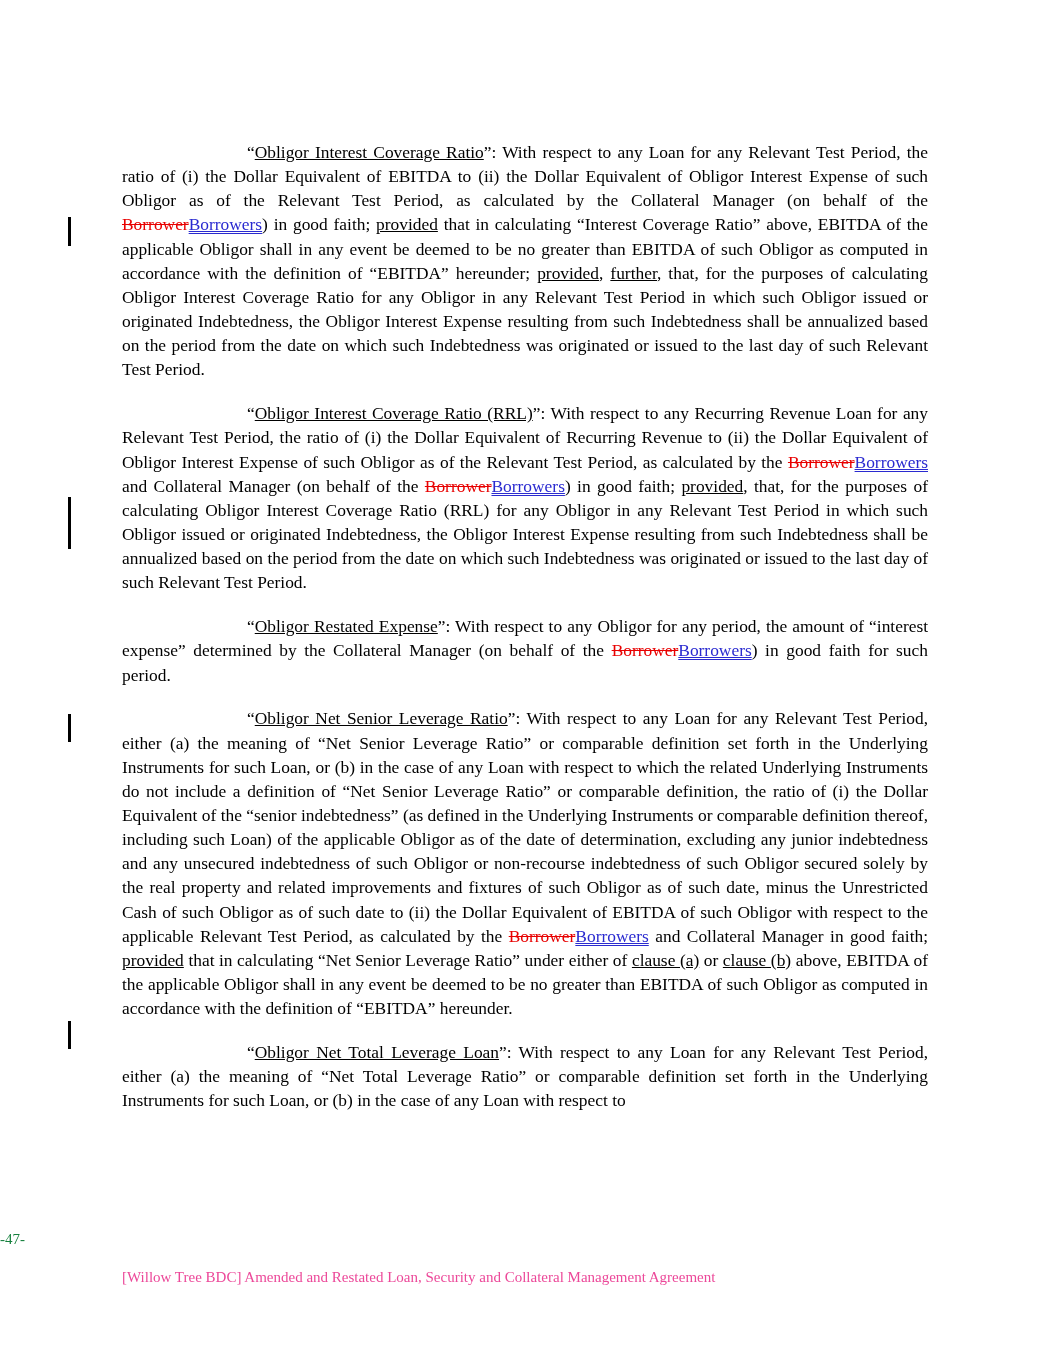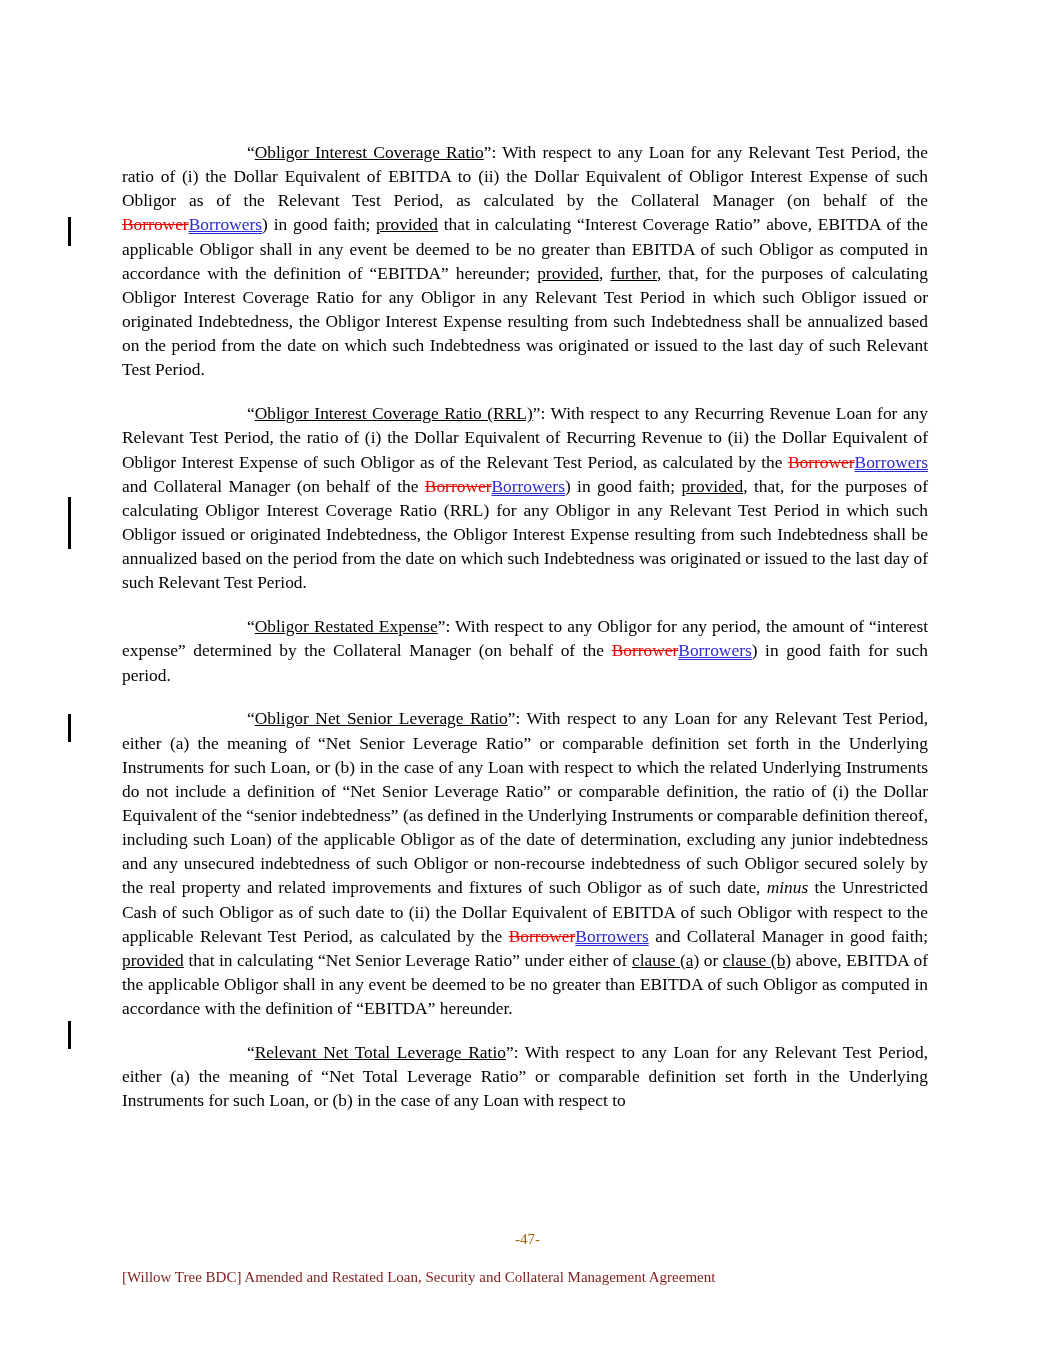--- a/index.html
+++ b/index.html
@@ -27,21 +27,20 @@
     font-size: 17.4px;
     line-height: 24.15px;
     text-align: justify;
     text-indent: 125px;
     color: #000000;
   }
   .u {
     text-decoration: underline;
   }
   .i {
-    font-style: italic;
   }
   .del {
     color: var(--del-color, #e80000);
     text-decoration: line-through;
   }
   .ins {
     color: var(--ins-color, #2a2ad0);
     text-decoration: underline;
     text-decoration-style: double;
     text-decoration-thickness: 1px;
@@ -50,45 +49,45 @@
     position: absolute;
     left: 68px;
     width: 2.5px;
     background: #000000;
   }
   .page-number {
     position: absolute;
     top: 1231px;
     left: 0;
     width: 100%;
-    text-align: center;
+    text-align: left;
     font-size: 15px;
-    color: #a16207;
+    color: #15803d;
   }
   .footer {
     position: absolute;
     left: 122px;
     top: 1267px;
     width: 806px;
     font-size: 15px;
     line-height: 21.8px;
     text-align: left;
-    color: #7f1d1d;
+    color: #ec4899;
   }
 </style>
 </head>
 <body>
 
 <div class="page">
   <div class="content" id="paragraphs">
       <p><span>“</span><span class="u">Obligor Interest Coverage Ratio</span><span>”: With respect to any Loan for any Relevant Test Period, the ratio of (i) the Dollar Equivalent of EBITDA to (ii) the Dollar Equivalent of Obligor Interest Expense of such Obligor as of the Relevant Test Period, as calculated by the Collateral Manager (on behalf of the </span><span class="del">Borrower</span><span class="ins">Borrowers</span><span>) in good faith; </span><span class="u">provided</span><span> that in calculating “Interest Coverage Ratio” above, EBITDA of the applicable Obligor shall in any event be deemed to be no greater than EBITDA of such Obligor as computed in accordance with the definition of “EBITDA” hereunder; </span><span class="u">provided</span><span>, </span><span class="u">further</span><span>, that, for the purposes of calculating Obligor Interest Coverage Ratio for any Obligor in any Relevant Test Period in which such Obligor issued or originated Indebtedness, the Obligor Interest Expense resulting from such Indebtedness shall be annualized based on the period from the date on which such Indebtedness was originated or issued to the last day of such Relevant Test Period.</span></p>
       <p><span>“</span><span class="u">Obligor Interest Coverage Ratio (RRL)</span><span>”: With respect to any Recurring Revenue Loan for any Relevant Test Period, the ratio of (i) the Dollar Equivalent of Recurring Revenue to (ii) the Dollar Equivalent of Obligor Interest Expense of such Obligor as of the Relevant Test Period, as calculated by the </span><span class="del">Borrower</span><span class="ins">Borrowers</span><span> and Collateral Manager (on behalf of the </span><span class="del">Borrower</span><span class="ins">Borrowers</span><span>) in good faith; </span><span class="u">provided</span><span>, that, for the purposes of calculating Obligor Interest Coverage Ratio (RRL) for any Obligor in any Relevant Test Period in which such Obligor issued or originated Indebtedness, the Obligor Interest Expense resulting from such Indebtedness shall be annualized based on the period from the date on which such Indebtedness was originated or issued to the last day of such Relevant Test Period.</span></p>
       <p><span>“</span><span class="u">Obligor Restated Expense</span><span>”: With respect to any Obligor for any period, the amount of “interest expense” determined by the Collateral Manager (on behalf of the </span><span class="del">Borrower</span><span class="ins">Borrowers</span><span>) in good faith for such period.</span></p>
       <p><span>“</span><span class="u">Obligor Net Senior Leverage Ratio</span><span>”: With respect to any Loan for any Relevant Test Period, either (a) the meaning of “Net Senior Leverage Ratio” or comparable definition set forth in the Underlying Instruments for such Loan, or (b) in the case of any Loan with respect to which the related Underlying Instruments do not include a definition of “Net Senior Leverage Ratio” or comparable definition, the ratio of (i) the Dollar Equivalent of the “senior indebtedness” (as defined in the Underlying Instruments or comparable definition thereof, including such Loan) of the applicable Obligor as of the date of determination, excluding any junior indebtedness and any unsecured indebtedness of such Obligor or non-recourse indebtedness of such Obligor secured solely by the real property and related improvements and fixtures of such Obligor as of such date, </span><span class="i">minus</span><span> the Unrestricted Cash of such Obligor as of such date to (ii) the Dollar Equivalent of EBITDA of such Obligor with respect to the applicable Relevant Test Period, as calculated by the </span><span class="del">Borrower</span><span class="ins">Borrowers</span><span> and Collateral Manager in good faith; </span><span class="u">provided</span><span> that in calculating “Net Senior Leverage Ratio” under either of </span><span class="u">clause (a)</span><span> or </span><span class="u">clause (b)</span><span> above, EBITDA of the applicable Obligor shall in any event be deemed to be no greater than EBITDA of such Obligor as computed in accordance with the definition of “EBITDA” hereunder.</span></p>
-      <p><span>“</span><span class="u">Relevant Net Total Leverage Ratio</span><span>”: With respect to any Loan for any Relevant Test Period, either (a) the meaning of “Net Total Leverage Ratio” or comparable definition set forth in the Underlying Instruments for such Loan, or (b) in the case of any Loan with respect to</span></p>
+      <p><span>“</span><span class="u">Obligor Net Total Leverage Loan</span><span>”: With respect to any Loan for any Relevant Test Period, either (a) the meaning of “Net Total Leverage Ratio” or comparable definition set forth in the Underlying Instruments for such Loan, or (b) in the case of any Loan with respect to</span></p>
     </div>
   <div id="change-bars">
       <div class="change-bar" style="top: 217px; height: 29px;"></div>
       <div class="change-bar" style="top: 497px; height: 52px;"></div>
       <div class="change-bar" style="top: 714px; height: 28px;"></div>
       <div class="change-bar" style="top: 1021px; height: 28px;"></div>
     </div>
   <div class="page-number">-47-</div>
   <div class="footer">
     <div>[Willow Tree BDC] Amended and Restated Loan, Security and Collateral Management Agreement</div>

